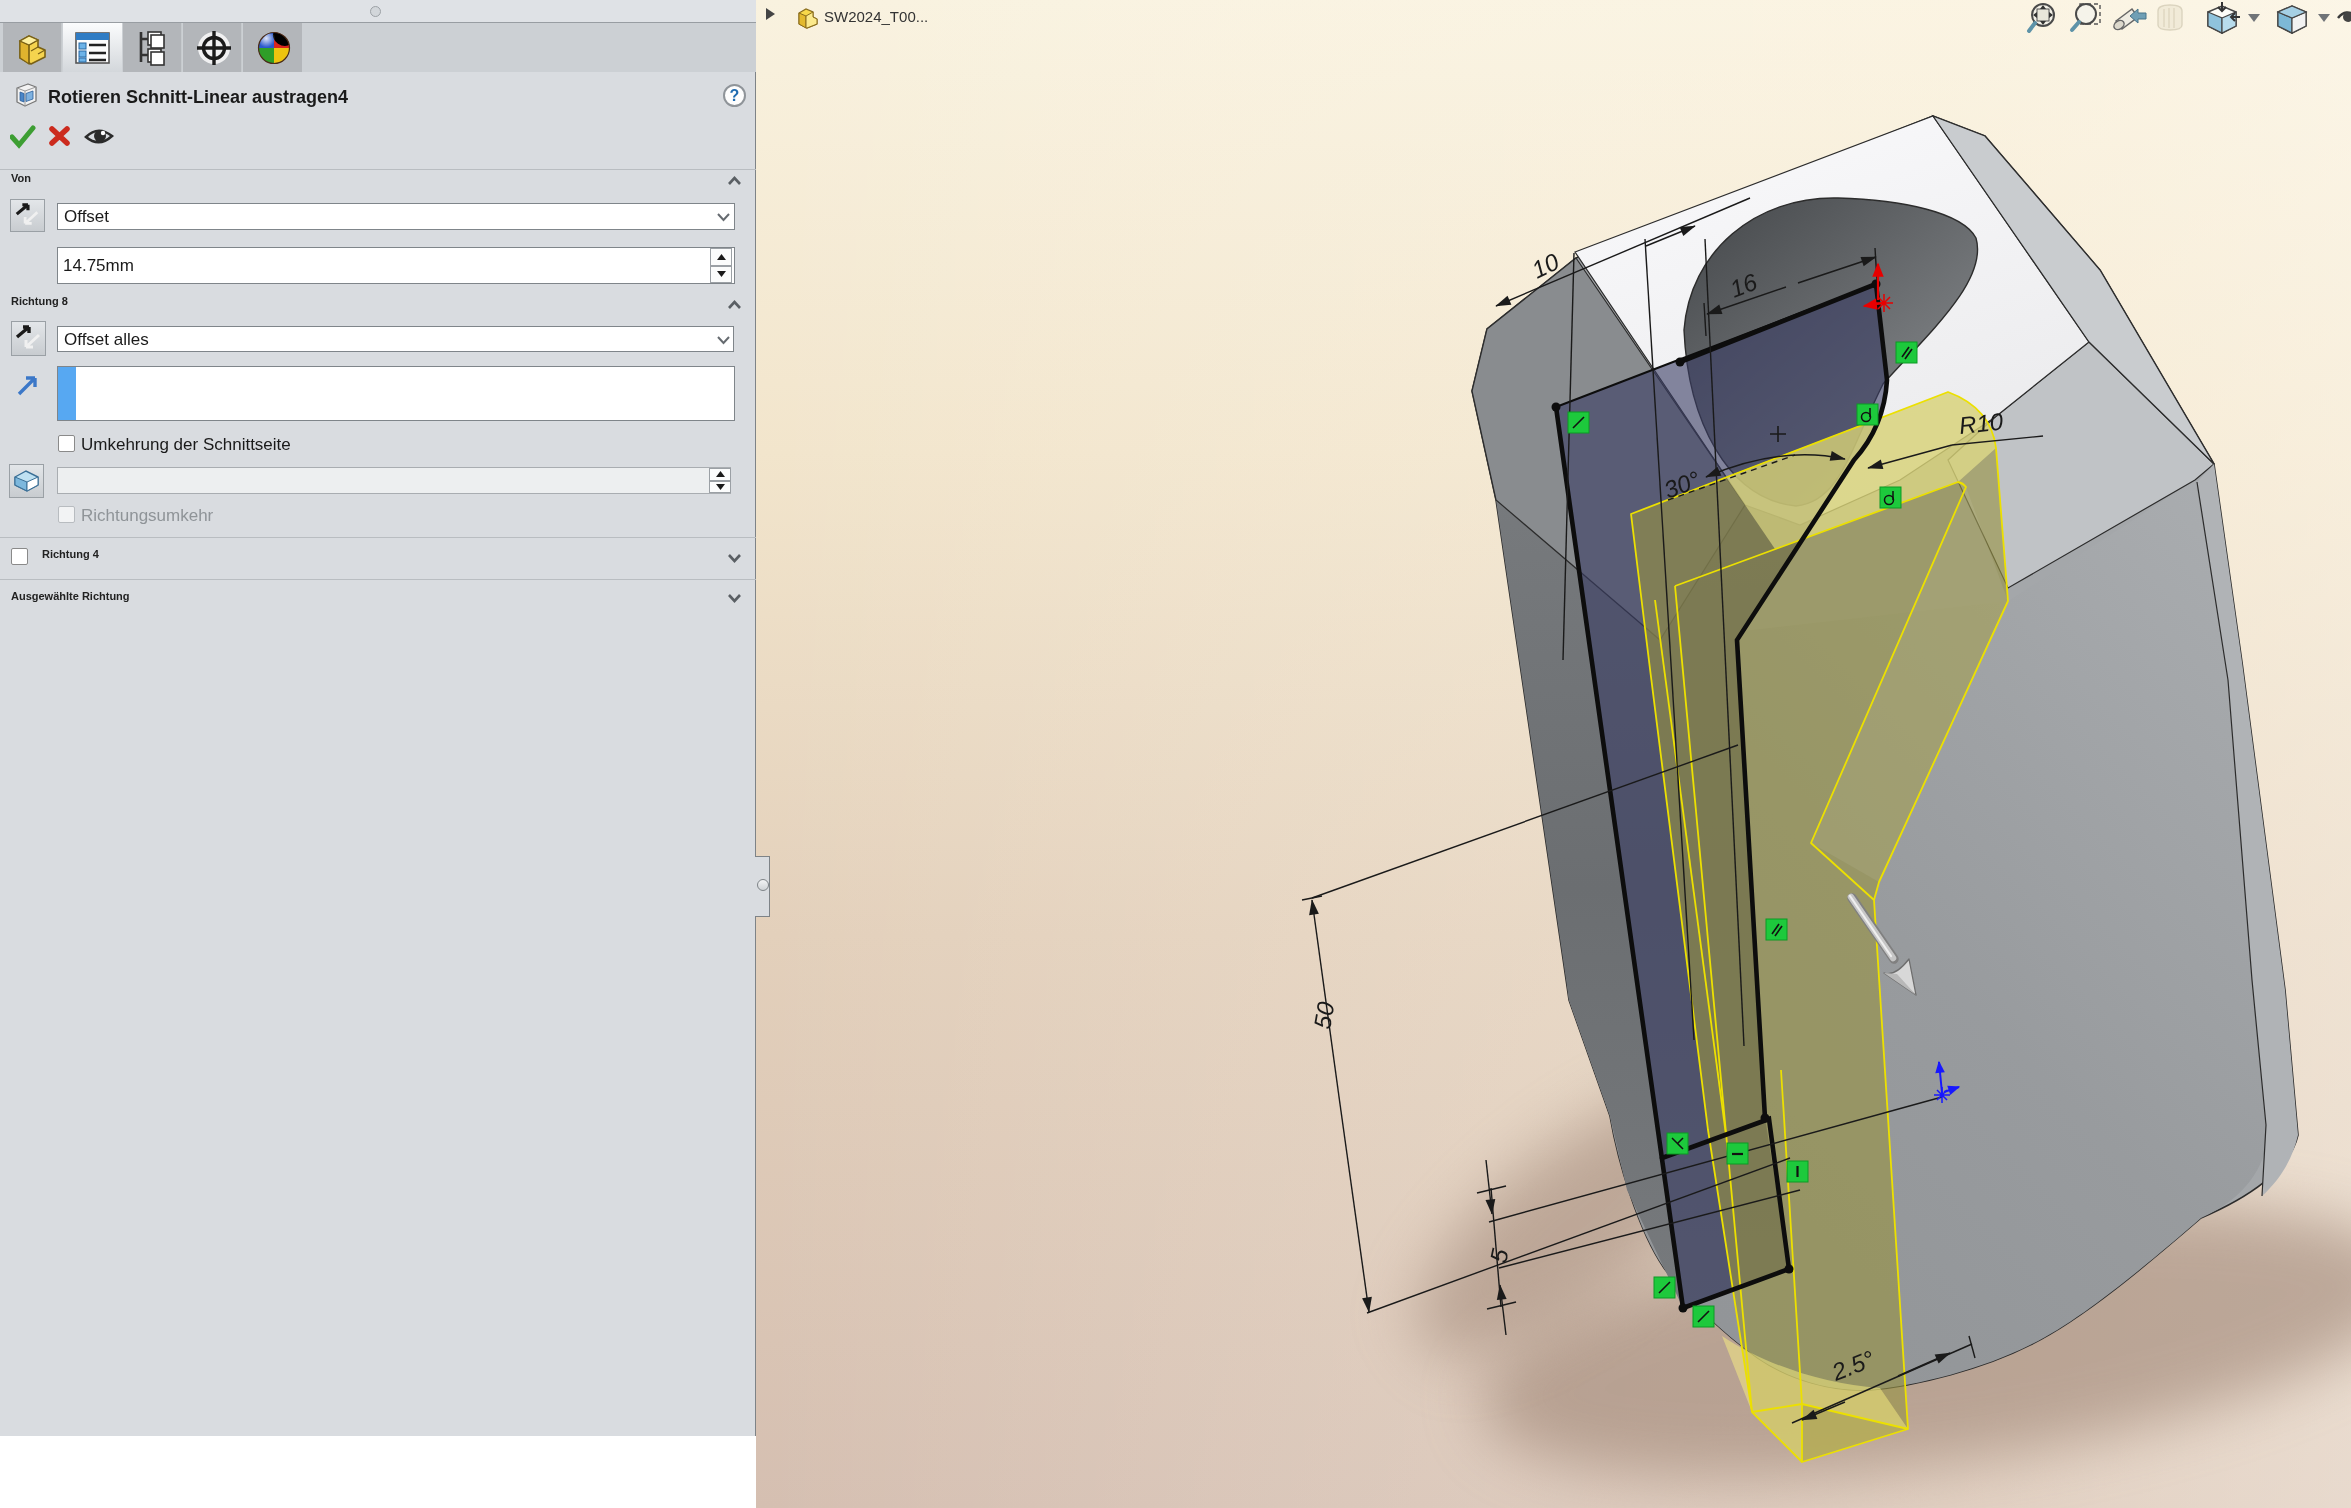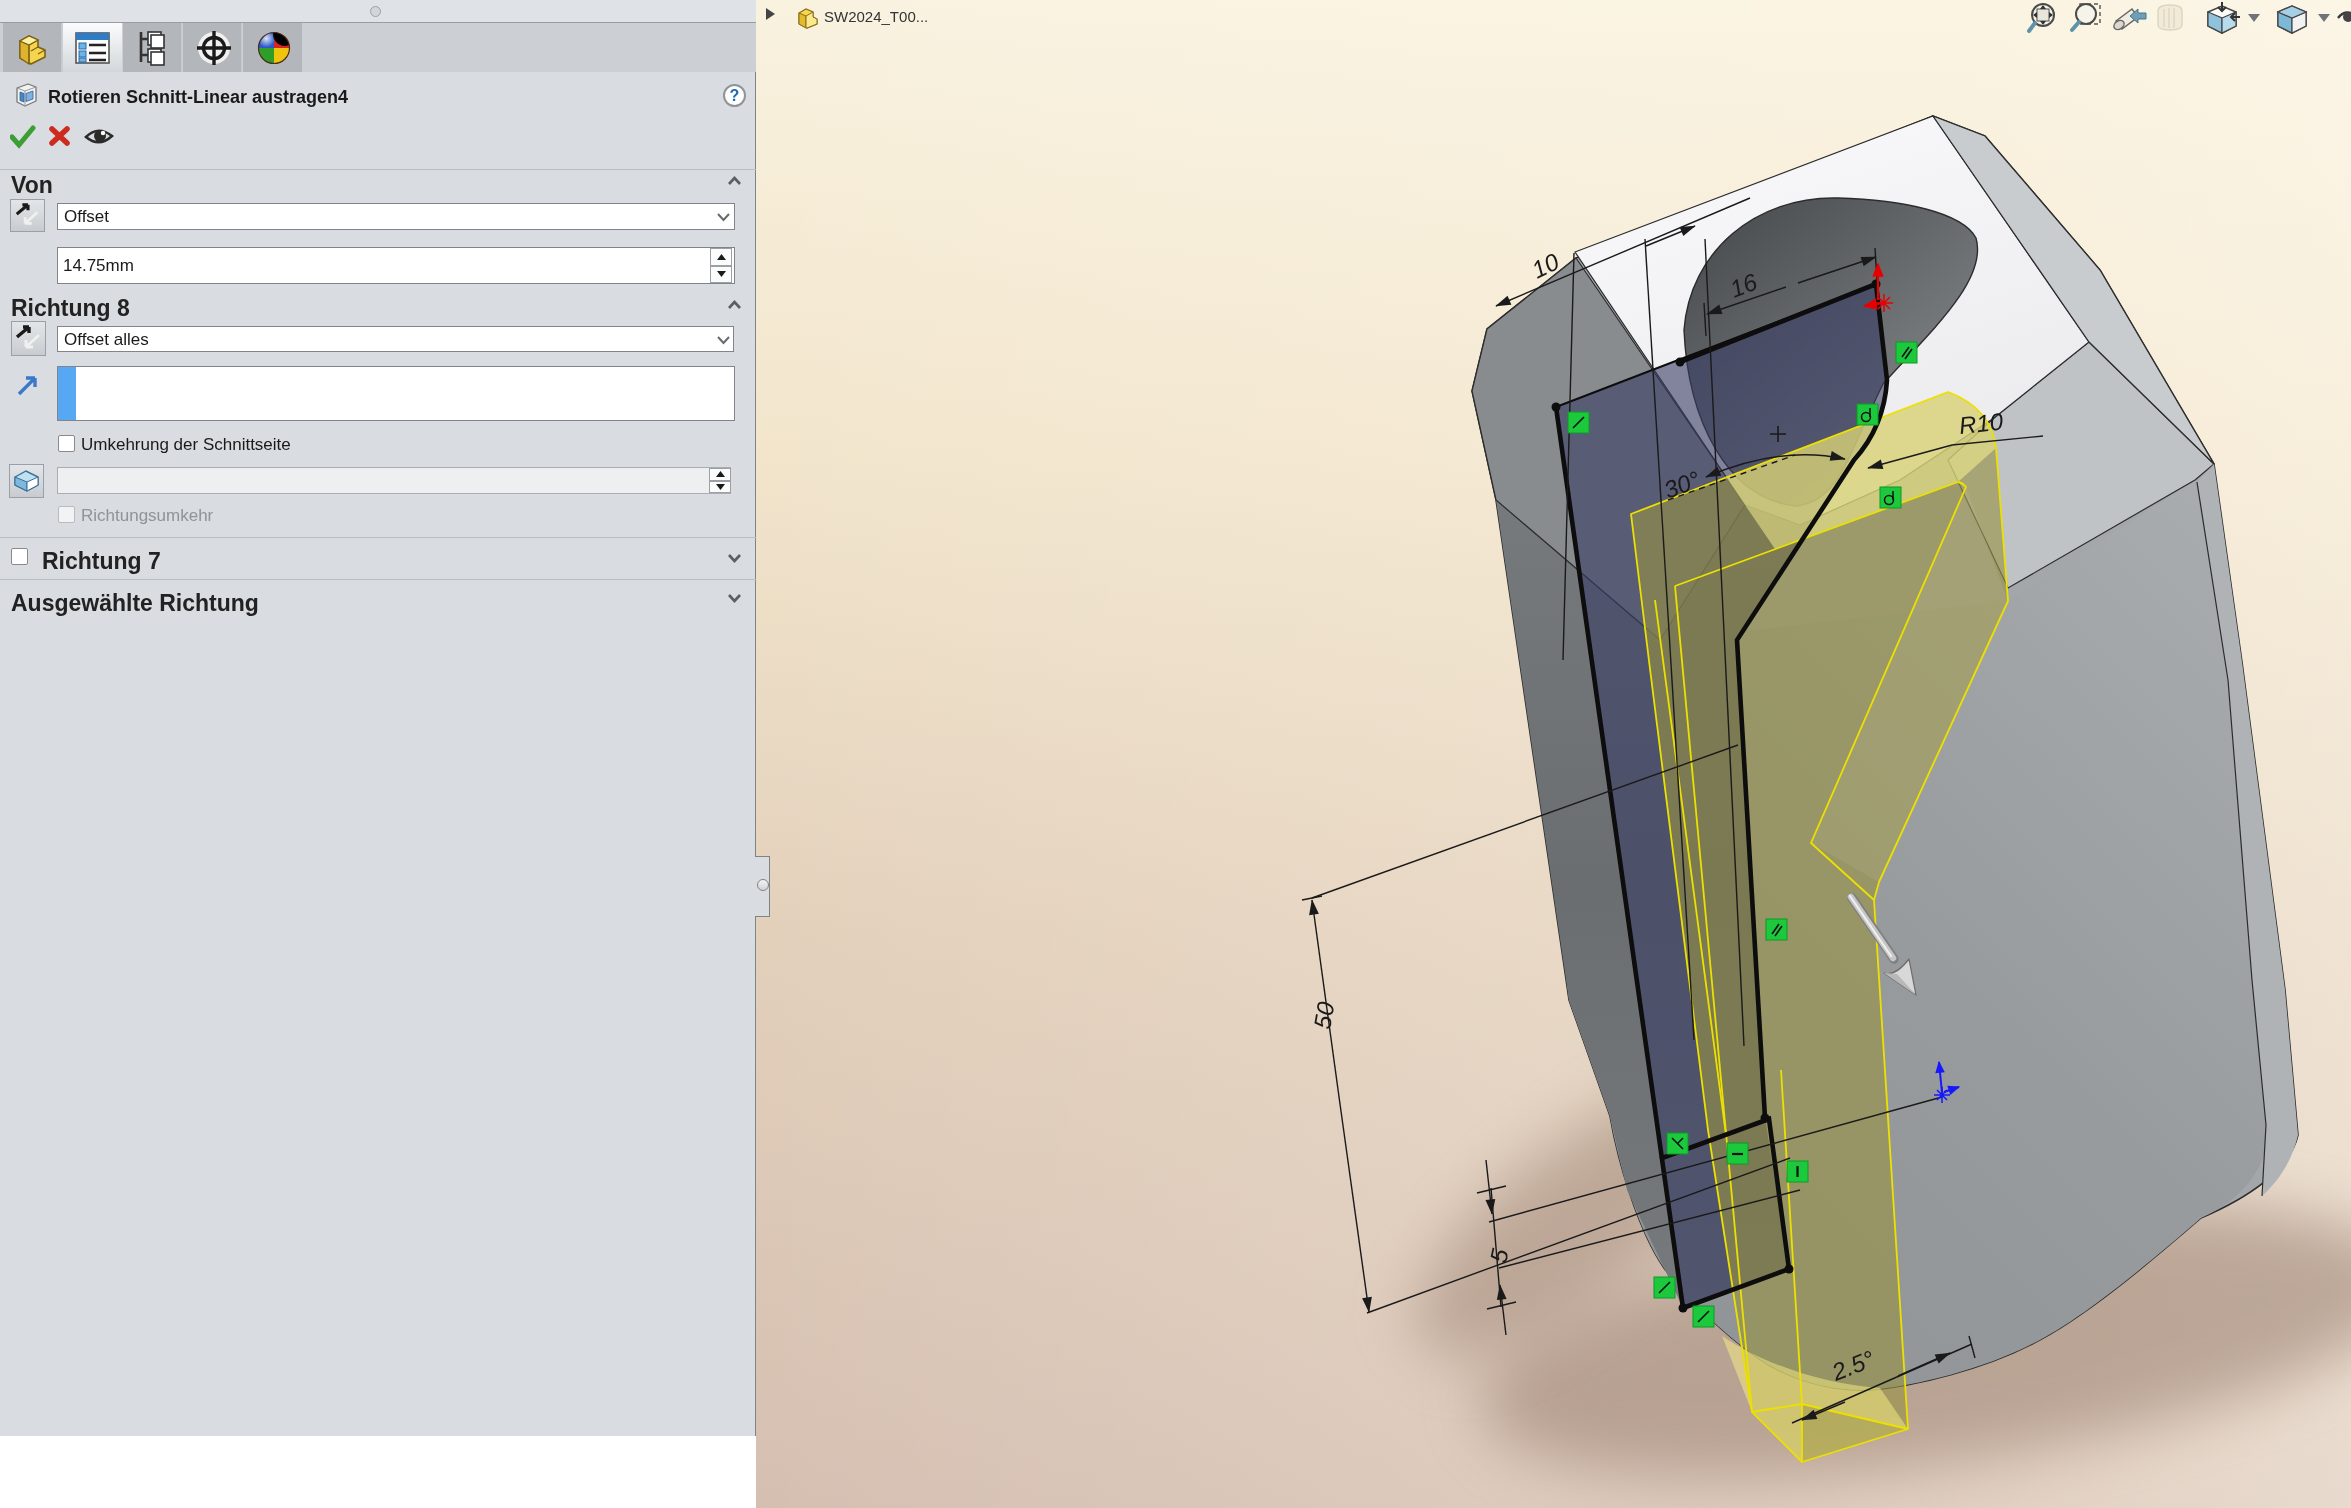--- a/index.html
+++ b/index.html
@@ -1,20 +1,20 @@
 <!DOCTYPE html>
 <html><head>
 <meta charset="utf-8">
 <style>
   * { margin:0; padding:0; box-sizing:border-box; }
   html,body { width:2351px; height:1508px; overflow:hidden; font-family:"Liberation Sans", sans-serif; }
   .abs { position:absolute; }
   #panel { position:absolute; left:0; top:0; width:756px; height:1436px; background:#d9dce0; border-right:1.5px solid #7e8387; }
   .divline { position:absolute; left:0; width:756px; height:1px; background:#b9bdc1; }
-  .hdr { position:absolute; left:11px; font-size:23px; font-weight:bold; color:#222; }
+  .hdr { position:absolute; left:11px; font-size:11px; font-weight:bold; color:#222; }
   .lbl { position:absolute; font-size:17px; color:#1a1a1a; }
   .chev { position:absolute; width:15px; height:15px; }
   .whitebox { position:absolute; background:#fff; border:1px solid #7f858a; }
   .iconbtn { position:absolute; background:linear-gradient(#e3e6e9,#c8ccd0); border:1px solid #9aa0a5; }
   .cb { position:absolute; width:17px; height:17px; background:#fff; border:1px solid #8a8a8a; border-radius:2px; }
   .spinbtns { position:absolute; width:22px; display:flex; flex-direction:column; }
   .spinbtns div { flex:1; background:#fbfcfc; border:1px solid #9ba0a5; display:flex; align-items:center; justify-content:center; }
 </style>
 </head>
 <body>
@@ -445,21 +445,21 @@
         </svg>
       </div>
   </div>
 
   <div class="cb" style="left:58px;top:506px;border-color:#b8bcc0;background:#f2f3f4;"></div>
   <div class="lbl" style="left:81px;top:506px;color:#8f9498;">Richtungsumkehr</div>
 
   <div class="divline" style="top:537px;"></div>
 
   <div class="cb" style="left:11px;top:548px;"></div>
-  <div class="hdr" style="left:42px;top:548px;">Richtung 7</div>
+  <div class="hdr" style="left:42px;top:548px;">Richtung 4</div>
   <svg class="chev" style="left:727px;top:551px;" viewBox="0 0 15 15">
       <path d="M2,4 L7.5,10 L13,4" fill="none" stroke="#5a5f64" stroke-width="2.6"></path>
     </svg>
 
   <div class="divline" style="top:579px;"></div>
 
   <div class="hdr" style="top:590px;">Ausgewählte Richtung</div>
   <svg class="chev" style="left:727px;top:591px;" viewBox="0 0 15 15">
       <path d="M2,4 L7.5,10 L13,4" fill="none" stroke="#5a5f64" stroke-width="2.6"></path>
     </svg>

